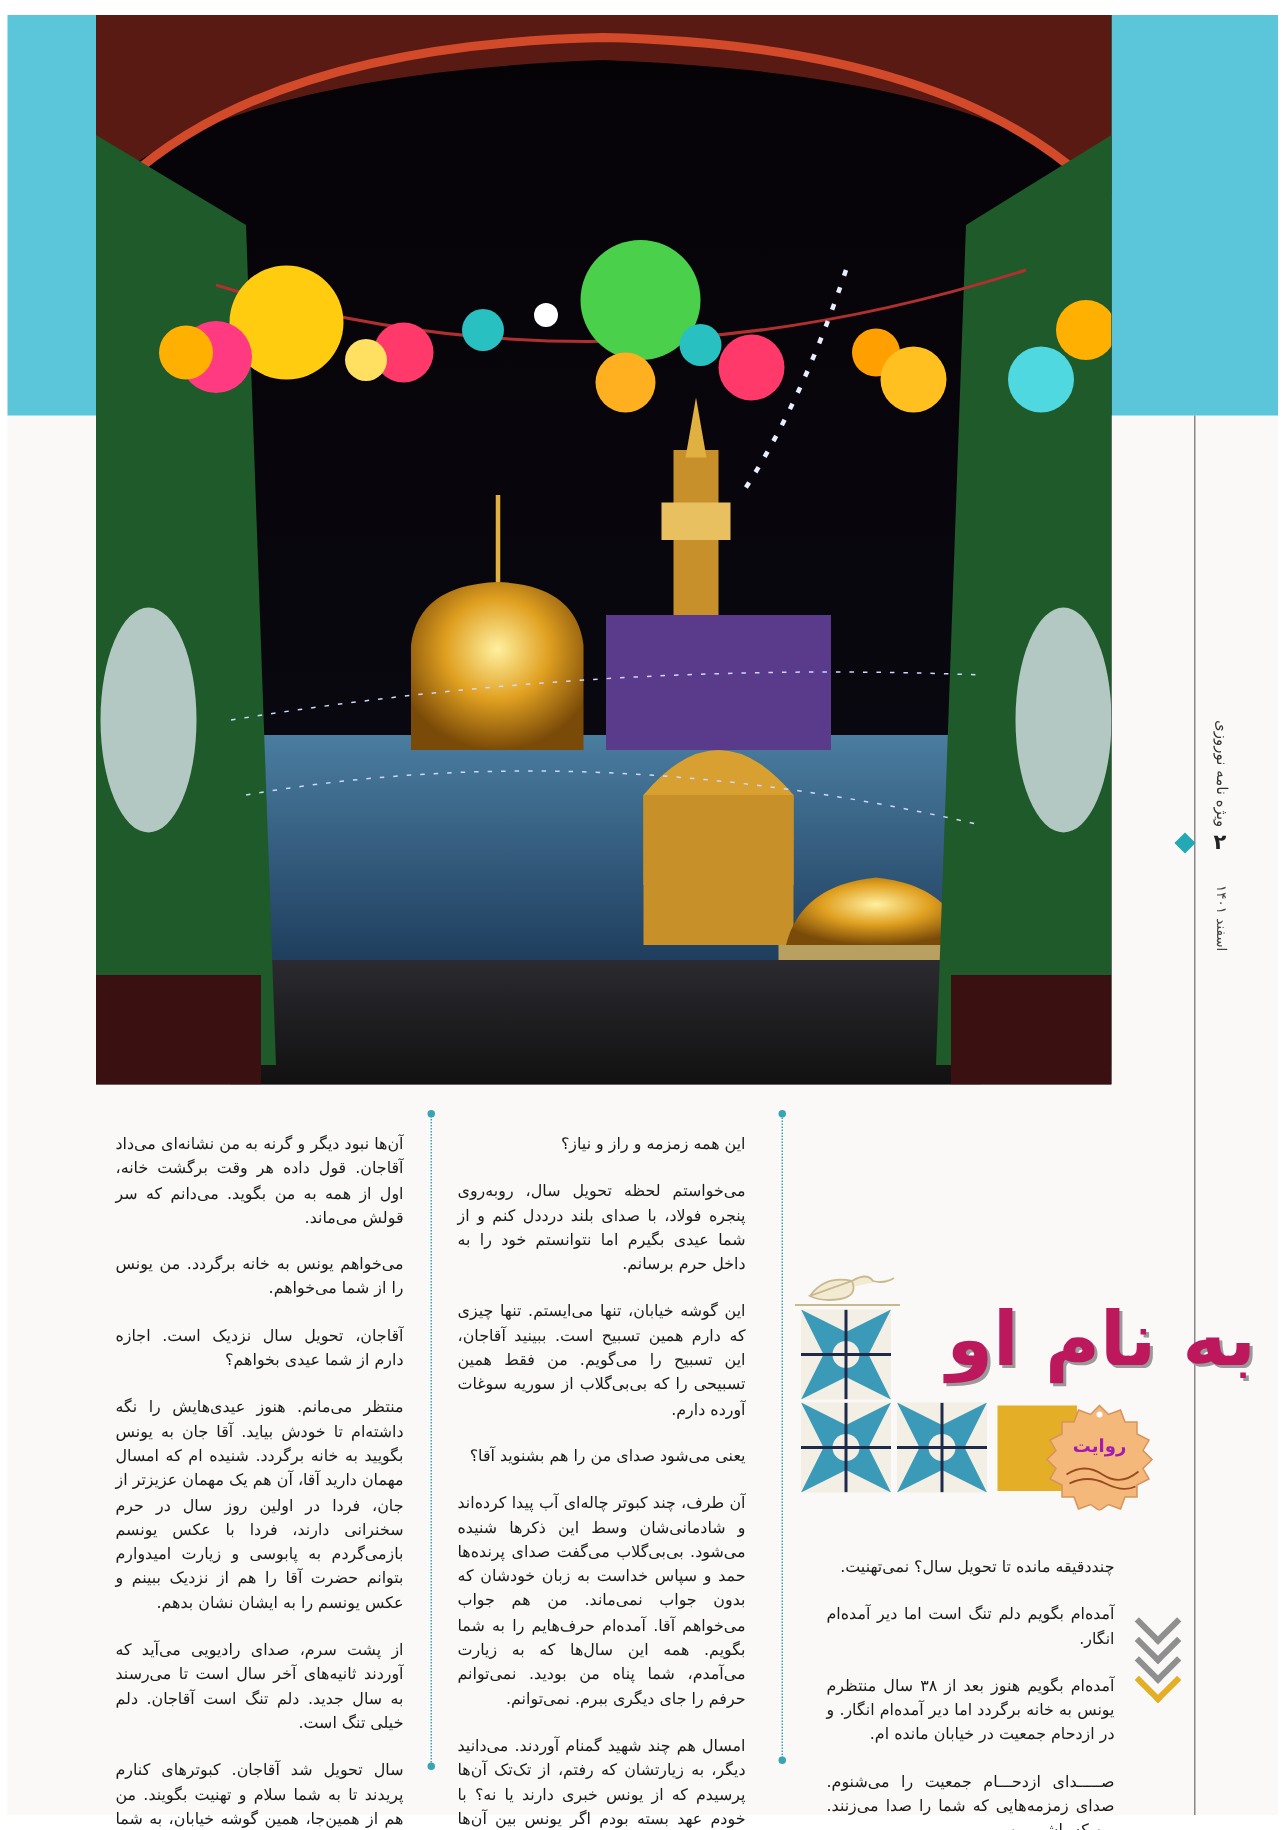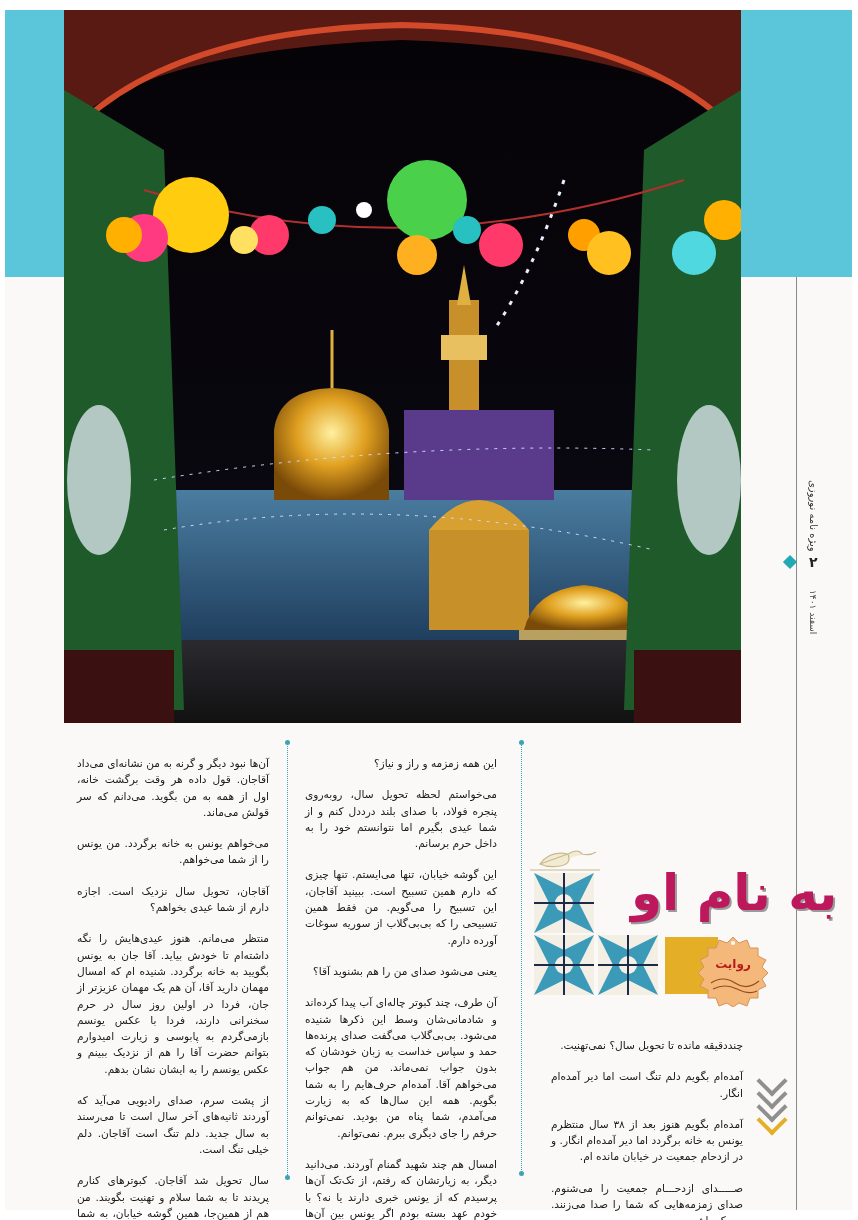--- a/index.html
+++ b/index.html
@@ -21,21 +21,21 @@
   .col-a { left:290px; top:740px; width:222px; }
   .col-b { left:62px; top:740px; width:222px; }
   .col-c { left:536px; top:1022px; width:222px; }
 
   .dotline { position:absolute; width:0; border-left:1px dotted #3aa3b5; }
   .dot { position:absolute; width:5px; height:5px; border-radius:50%; background:#3aa3b5; }
   .tile { position:absolute; width:60px; height:60px; background:#f4efe4; overflow:hidden; }
   .title-main { position:absolute; left:584px; top:864px; font-size:50px; font-weight:bold; color:#be185d; direction:rtl; letter-spacing:-1px; text-shadow:2px 2px 0 #9a9a9a; font-family:"DejaVu Sans", sans-serif;margin-left:47px; }
   .gold-block { position:absolute; left:665px; top:937px; width:53px; height:57px; background:#e4ae26; }
   .tag { position:absolute; left:697px; top:935px; width:72px; height:72px; }
-  .tag-label { position:absolute; left:0; top:22px; width:72px; text-align:center; font-size:12px; font-weight:bold; color:#b91c1c; direction:rtl; }
+  .tag-label { position:absolute; left:0; top:22px; width:72px; text-align:center; font-size:12px; font-weight:bold; color:#a21caf; direction:rtl; }
   .chevrons { position:absolute; left:757px; top:1070px; width:30px; }
   .chev { width:18px; height:18px; border-right:4px solid #8f8f8f; border-bottom:4px solid #8f8f8f; transform:rotate(45deg); margin:-9px auto 0; }
   .chev.gold { border-color:#e4ae26; }
 </style>
 </head>
 <body>
 
 <div class="page"></div>
 <div class="cyan-band"></div>
 <div class="margin-line"></div>

